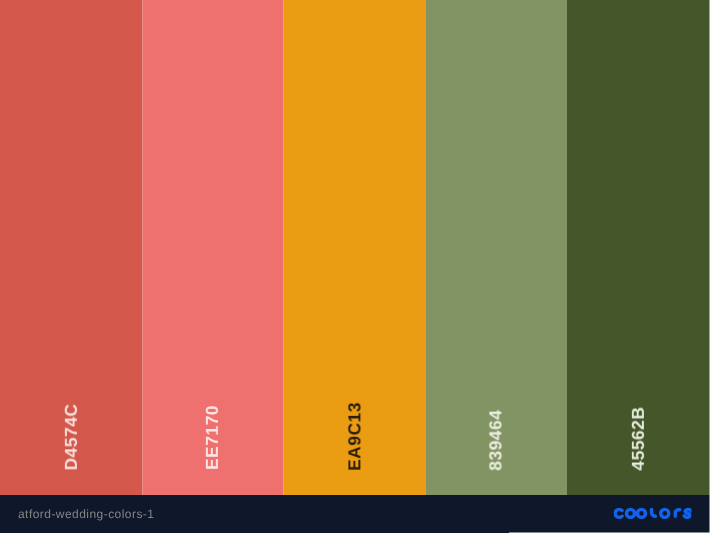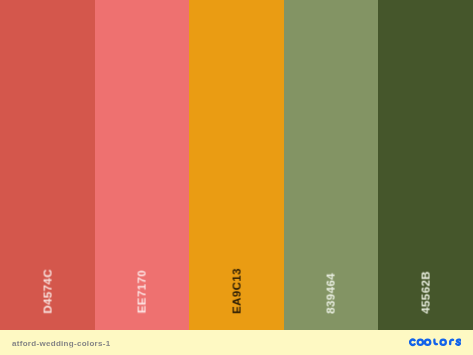--- a/index.html
+++ b/index.html
@@ -120,21 +120,21 @@
           <span data-name="swatch-label-4" style="color: rgb(234, 239, 226);">839464</span>
         </span>
     </div>
     <div class="swatch" data-name="swatch-5" style="background: rgb(69, 86, 43);">
       <span class="swatch-label" data-name="swatch-label-wrap-5">
           <span data-name="swatch-label-5" style="color: rgb(233, 238, 223);">45562B</span>
         </span>
     </div>
   </div>
 
-  <div class="footer-bar" data-name="footer-bar" style="background: #fef9c3; font-weight: bold;">
+  <div class="footer-bar" data-name="footer-bar" style="background: #0f172a;">
     <span class="caption" data-name="palette-caption" style="color: rgb(133, 133, 133);">atford-wedding-colors-1</span>
     <span class="brand" data-name="coolors-logo">
       <svg width="52.8" height="8.5" viewBox="6.1 2.75 652.15 94.5" data-name="coolors-wordmark-svg">
         <g fill="none" stroke="#1263EA" stroke-width="28.5" stroke-linecap="round" stroke-linejoin="round" data-name="coolors-wordmark-strokes">
           <path d="M76 26 A33 33 0 1 0 76 74" data-name="letter-c"></path>
           <circle cx="146" cy="50" r="33" data-name="letter-o-1"></circle>
           <circle cx="236" cy="50" r="33" data-name="letter-o-2"></circle>
           <path d="M320 18 L320 43 A31 31 0 0 0 351 74" data-name="letter-l"></path>
           <circle cx="428" cy="50" r="33" data-name="letter-o-3"></circle>
           <path d="M515 74 L515 38 A35 35 0 0 1 551 20" data-name="letter-r"></path>

